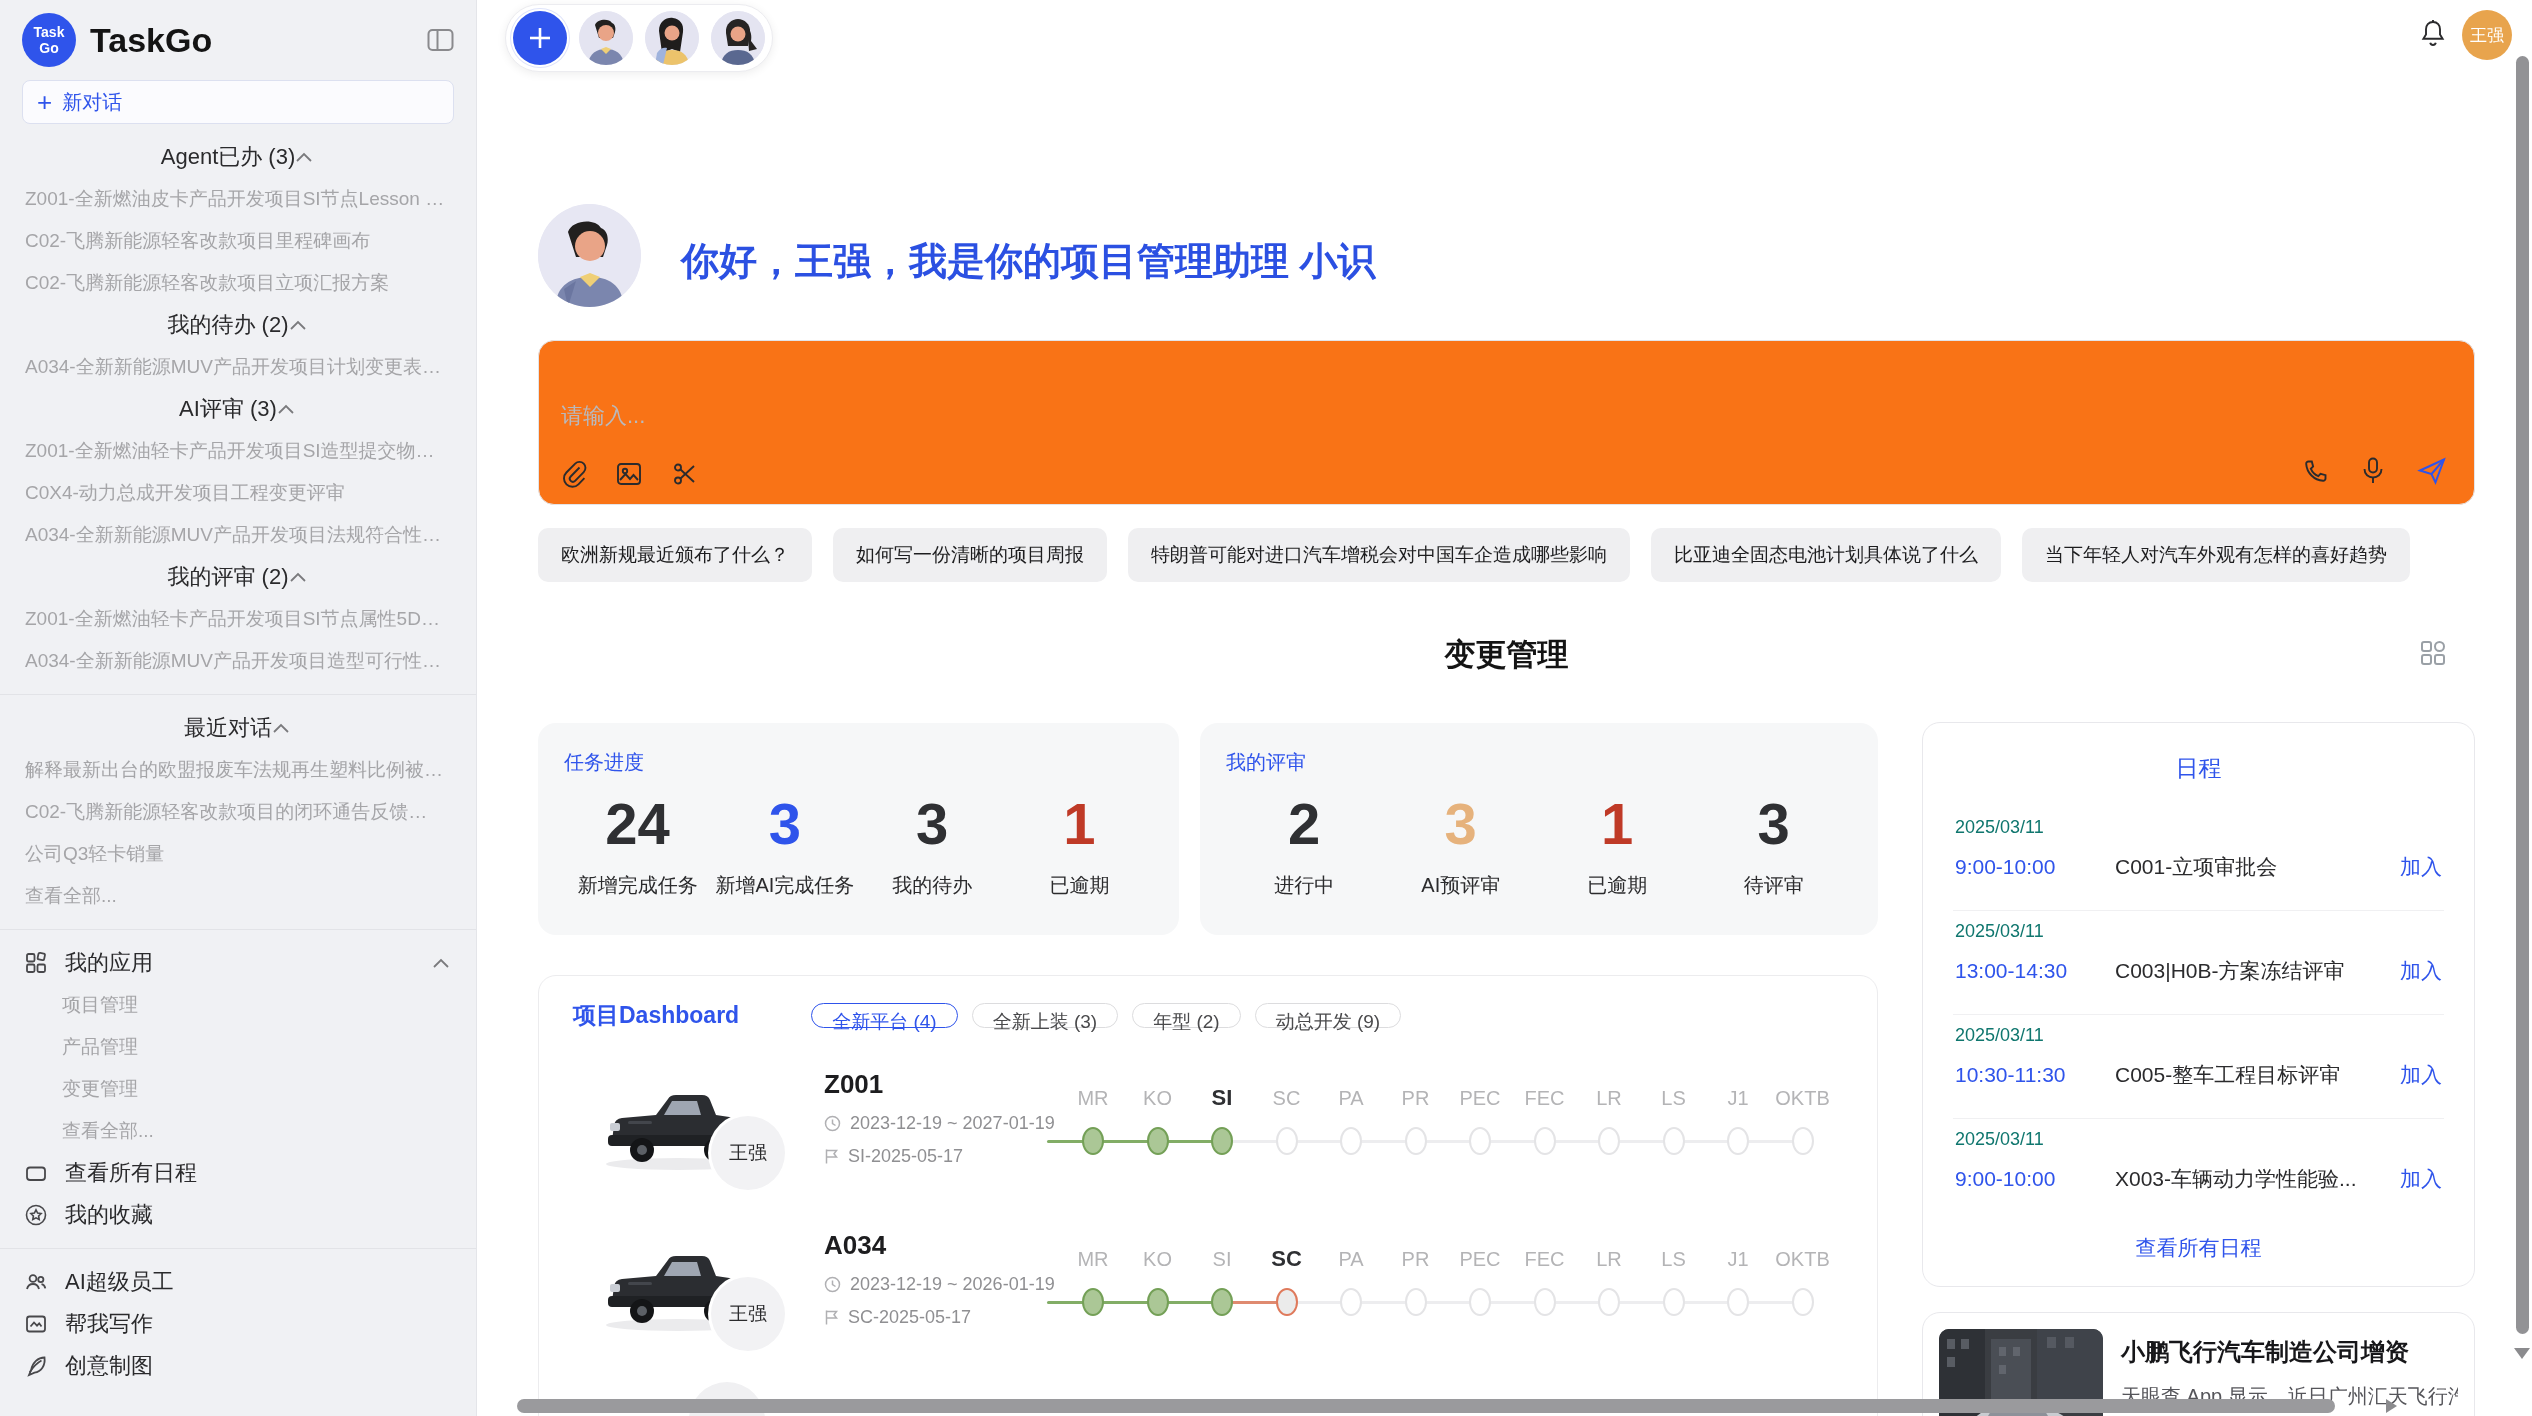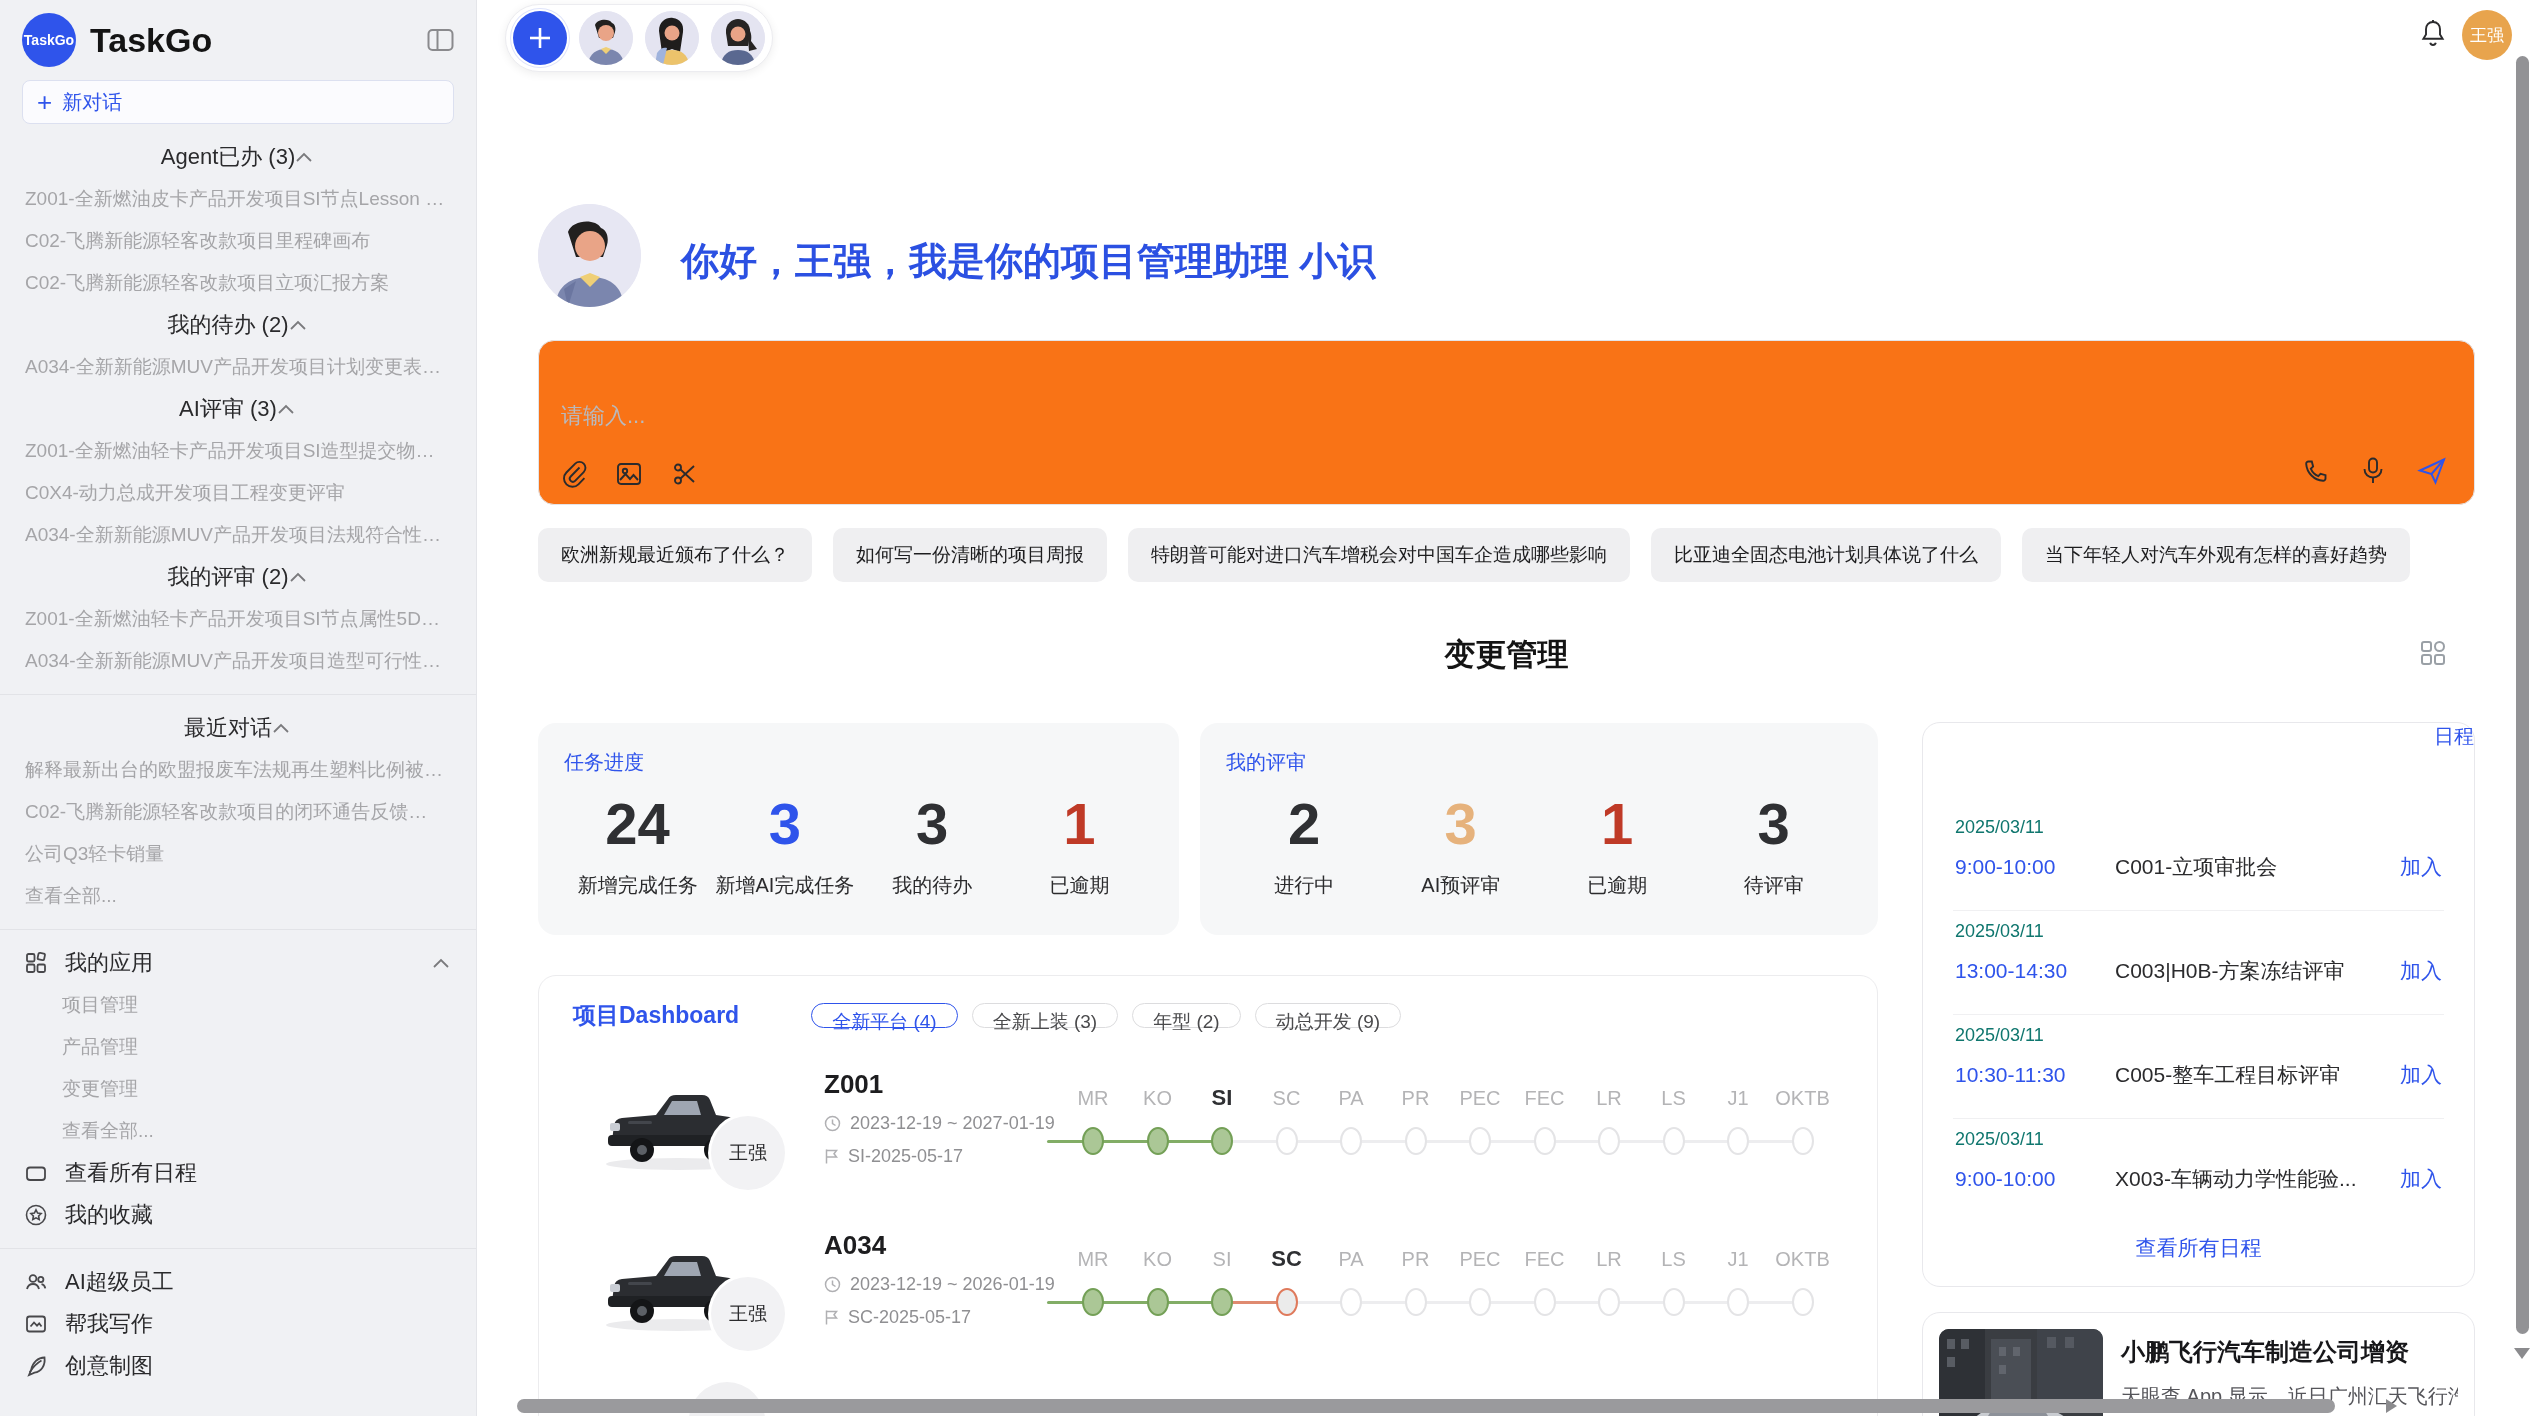--- a/index.html
+++ b/index.html
@@ -3,21 +3,21 @@
 <meta charset="utf-8">
 <style>
   *{box-sizing:border-box;margin:0;padding:0}
   html,body{width:2532px;height:1416px;overflow:hidden}
   body{position:relative;background:#fff;font-family:"Liberation Sans","DejaVu Sans",sans-serif;color:#222}
   svg{display:block}
 
   
   #sidebar{position:absolute;left:0;top:0;width:477px;height:1416px;background:#f0f1f4;border-right:1px solid #e4e5e9;overflow:hidden}
   #side-logo{display:flex;align-items:center;height:80px;padding:0 22px}
-  .logo-circle{width:54px;height:54px;border-radius:50%;background:#2f54eb;color:#fff;display:flex;flex-direction:row;align-items:center;justify-content:center;font-size:14px;font-weight:bold;line-height:16px;flex:none}
+  .logo-circle{width:54px;height:54px;border-radius:50%;background:#2f54eb;color:#fff;display:flex;flex-direction:column;align-items:center;justify-content:center;font-size:14px;font-weight:bold;line-height:16px;flex:none}
   .app-name{font-size:34px;font-weight:bold;color:#141414;margin-left:14px;flex:1}
   #collapse-btn{cursor:pointer}
   #newchat{margin:0 22px;height:44px;border:1px solid #dce0f0;background:#fbfbfe;border-radius:8px;display:flex;align-items:center;padding:0 14px;color:#2f54eb;font-size:20px;font-weight:500;cursor:pointer}
   #newchat .plus{font-size:26px;margin-right:10px;font-weight:400;line-height:20px}
   #side-scroll{padding-top:12px}
   .side-heading{height:42px;display:flex;align-items:center;justify-content:center;padding:0 26px 0 24px;font-size:22px;color:#2a2a2c;cursor:pointer}
   .side-item{height:42px;line-height:42px;padding:0 30px 0 25px;font-size:19px;color:#a5a5a8;white-space:nowrap;overflow:hidden;text-overflow:ellipsis;cursor:pointer}
   .side-sub{padding-left:62px}
   .side-divider{height:1px;background:#e2e3e7;margin:12px 0}
   .side-link{height:42px;display:flex;align-items:center;padding:0 26px 0 24px;font-size:22px;color:#2a2a2c;gap:17px;cursor:pointer}
@@ -80,21 +80,21 @@
   .ms-line{position:absolute;top:79px;height:3px;background:#ededef;border-radius:2px}
   .ms-line.done{background:#82ad66}
   .ms-line.alert{background:#df8a70}
   .ms-dot{position:absolute;top:66px;width:22px;height:28px;margin-left:-11px;border-radius:50%;background:#fff;border:2px solid #e4e4e6}
   .ms-dot.done{background:#abc796;border-color:#74a057}
   .ms-dot.alert{background:#ebebeb;border-color:#df7a5c}
   .ghost{position:absolute;left:150px;top:406px;width:76px;height:76px;border-radius:50%;background:#f0f0f2}
 
   
   #sched-card{position:absolute;left:1922px;top:722px;width:553px;height:565px;background:#fff;border:1px solid #e8e8ec;border-radius:18px}
-  #sched-title{text-align:right;font-size:20px;color:#2f54eb}
+  #sched-title{text-align:center;margin-top:30px;font-size:23px;color:#2f54eb}
   #sched-list{position:absolute;top:84px;left:0;right:0}
   .event{height:104px;position:relative;padding:10px 32px 0}
   .event:not(:last-child)::after{content:"";position:absolute;left:30px;right:30px;bottom:0;height:1px;background:#f0f0f2}
   .edate{font-size:18px;color:#0f766e}
   .erow{display:flex;align-items:center;margin-top:15px}
   .etime{font-size:21px;color:#2f54eb;width:160px;font-weight:500}
   .ename{font-size:21px;color:#2b2b2d;flex:1}
   .ejoin{font-size:21px;color:#2f54eb;cursor:pointer}
   #sched-viewall{position:absolute;bottom:24px;width:100%;text-align:center;font-size:21px;color:#2f54eb;cursor:pointer}
 

